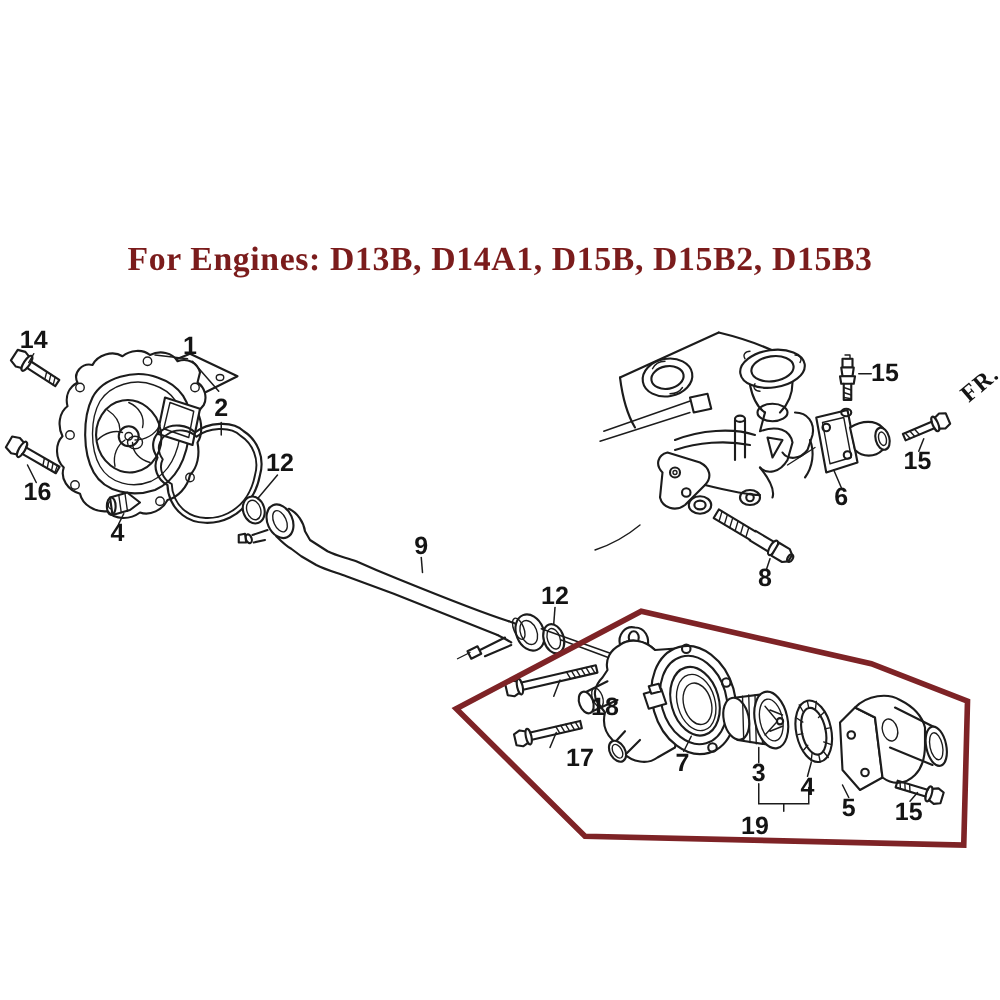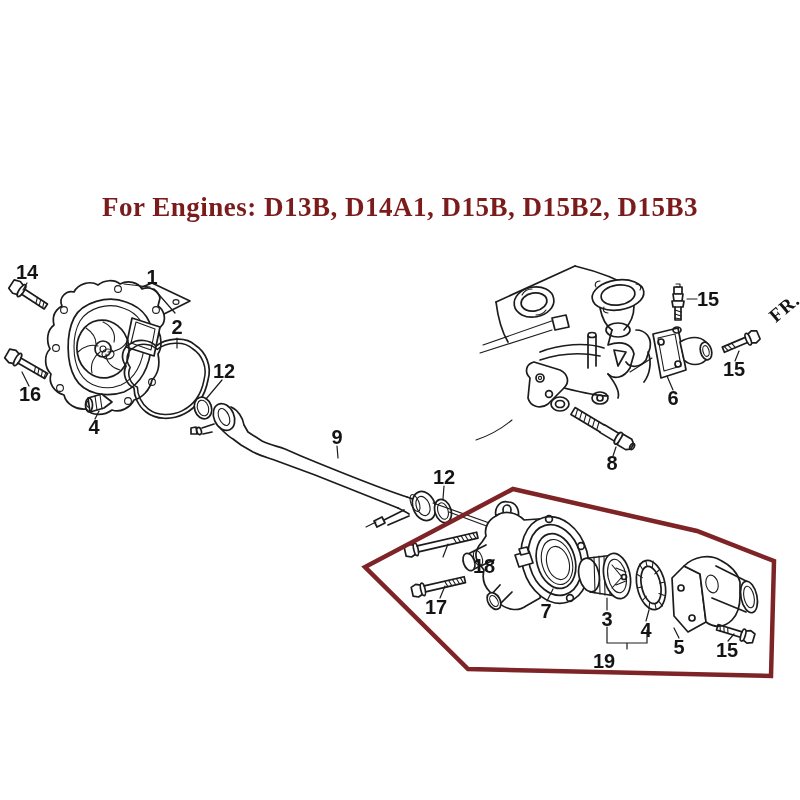--- a/index.html
+++ b/index.html
@@ -300,21 +300,21 @@
   <div>
       <span class="part-label" style="left: 27px; top: 272px;">14</span>
       <span class="part-label" style="left: 152px; top: 277px;">1</span>
       <span class="part-label" style="left: 177px; top: 327px;">2</span>
       <span class="part-label" style="left: 30px; top: 394px;">16</span>
       <span class="part-label" style="left: 94px; top: 427px;">4</span>
       <span class="part-label" style="left: 224px; top: 371px;">12</span>
       <span class="part-label" style="left: 337px; top: 437px;">9</span>
       <span class="part-label" style="left: 444px; top: 477px;">12</span>
       <span class="part-label" style="left: 441px; top: 566px; margin-left: 43px;">18</span>
-      <span class="part-label" style="left: 436px; top: 607px;">17</span>
+      <span class="part-label" style="left: 464px; top: 607px;">17</span>
       <span class="part-label" style="left: 546px; top: 611px;">7</span>
       <span class="part-label" style="left: 607px; top: 619px;">3</span>
       <span class="part-label" style="left: 646px; top: 630px;">4</span>
       <span class="part-label" style="left: 604px; top: 661px;">19</span>
       <span class="part-label" style="left: 679px; top: 647px;">5</span>
       <span class="part-label" style="left: 727px; top: 650px; text-align: right;">15</span>
       <span class="part-label" style="left: 708px; top: 299px;">15</span>
       <span class="part-label" style="left: 734px; top: 369px;">15</span>
       <span class="part-label" style="left: 673px; top: 398px;">6</span>
       <span class="part-label" style="left: 612px; top: 463px;">8</span>

